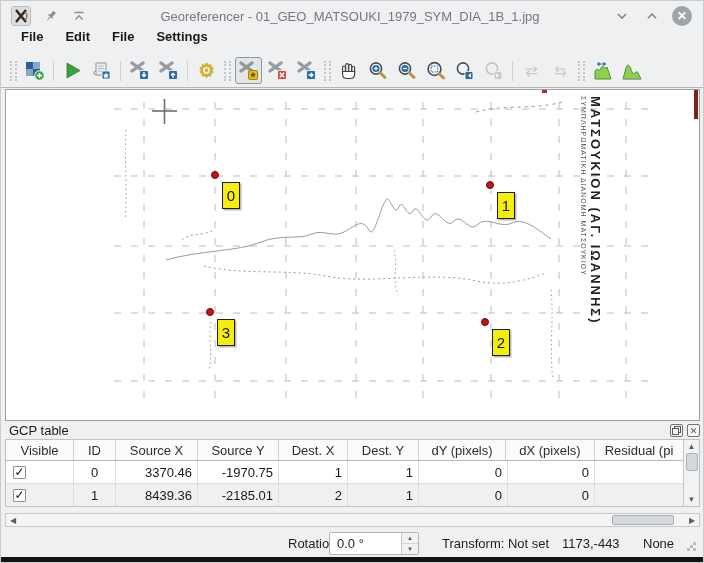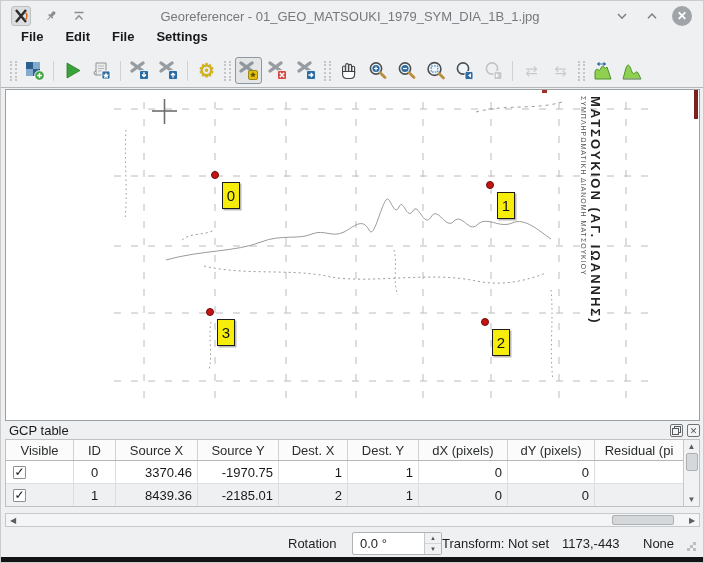--- a/index.html
+++ b/index.html
@@ -54,21 +54,21 @@
   .vscroll .arr { font-size:8px; color:#5a5e61; height:13px; display:flex; align-items:center; }
   .vscroll .thumb { width:12px; height:18px; background:#d5d8da; border:1px solid #aeb1b4; border-radius:2px; }
   .vscroll .track { flex:1; }
   .hscroll { position:absolute; left:4px; top:512px; width:695px; height:14px; background:#f4f5f6; border:1px solid #c6c8ca; display:flex; align-items:center; }
   .hscroll .arr { width:14px; font-size:8px; color:#5a5e61; text-align:center; }
   .hscroll .track { position:relative; flex:1; height:100%; }
   .hscroll .thumb { position:absolute; left:592px; top:1px; width:62px; height:10px; background:#d5d8da; border:1px solid #aeb1b4; border-radius:2px; }
   
   .statusbar { position:absolute; left:0; top:527px; width:100%; height:29px; }
   .sb-text { position:absolute; font-size:13px; color:#1d1f21; top:8px; white-space:nowrap; }
-  .spinbox { position:absolute; left:351px; top:4px; width:90px; height:23px; background:#fff; border:1px solid #b0b3b6; border-radius:2px; display:flex; }
+  .spinbox { position:absolute; left:328px; top:4px; width:90px; height:23px; background:#fff; border:1px solid #b0b3b6; border-radius:2px; display:flex; }
   .spin-value { flex:1; font-size:13px; color:#1d1f21; display:flex; align-items:center; padding-left:7px; }
   .spin-btns { width:17px; border-left:1px solid #c6c8ca; display:flex; flex-direction:column; }
   .spin-btns div { flex:1; display:flex; align-items:center; justify-content:center; font-size:6px; color:#4e5255; background:#f0f1f2; }
   .spin-btns div:first-child { border-bottom:1px solid #d4d6d8; }
   .size-grip { position:absolute; right:7px; top:14px; width:3px; height:3px; background:#bcbec0; box-shadow:-6px 6px 0 #bcbec0, 0 6px 0 #bcbec0, -3px 3px 0 #bcbec0; }
   .bottom-strip { position:absolute; left:0; top:556px; width:100%; height:7px; background:#131313; }
 </style>
 </head>
 <body>
 
@@ -330,22 +330,22 @@
   </div>
 
   <div class="gcp-table">
     <div class="thead" id="thead">
         <div class="th" style="width: 68px;">Visible</div>
         <div class="th" style="width: 42px;">ID</div>
         <div class="th" style="width: 82px;">Source X</div>
         <div class="th" style="width: 81px;">Source Y</div>
         <div class="th" style="width: 69px; text-align: center;">Dest. X</div>
         <div class="th" style="width: 71px;">Dest. Y</div>
+        <div class="th" style="width: 87px;">dY (pixels)</div>
         <div class="th" style="width: 89px;">dX (pixels)</div>
-        <div class="th" style="width: 87px;">dY (pixels)</div>
         <div class="th" style="width: 89px;">Residual (pi</div>
       </div>
     <div id="tbody">
         <div class="trow">
           <div class="td" style="width: 68px;">
             <div class="checkbox">✓</div>
           </div>
           <div class="td ctr" style="width: 42px;">0</div>
           <div class="td num" style="width: 82px;">3370.46</div>
           <div class="td num" style="width: 81px;">-1970.75</div>

